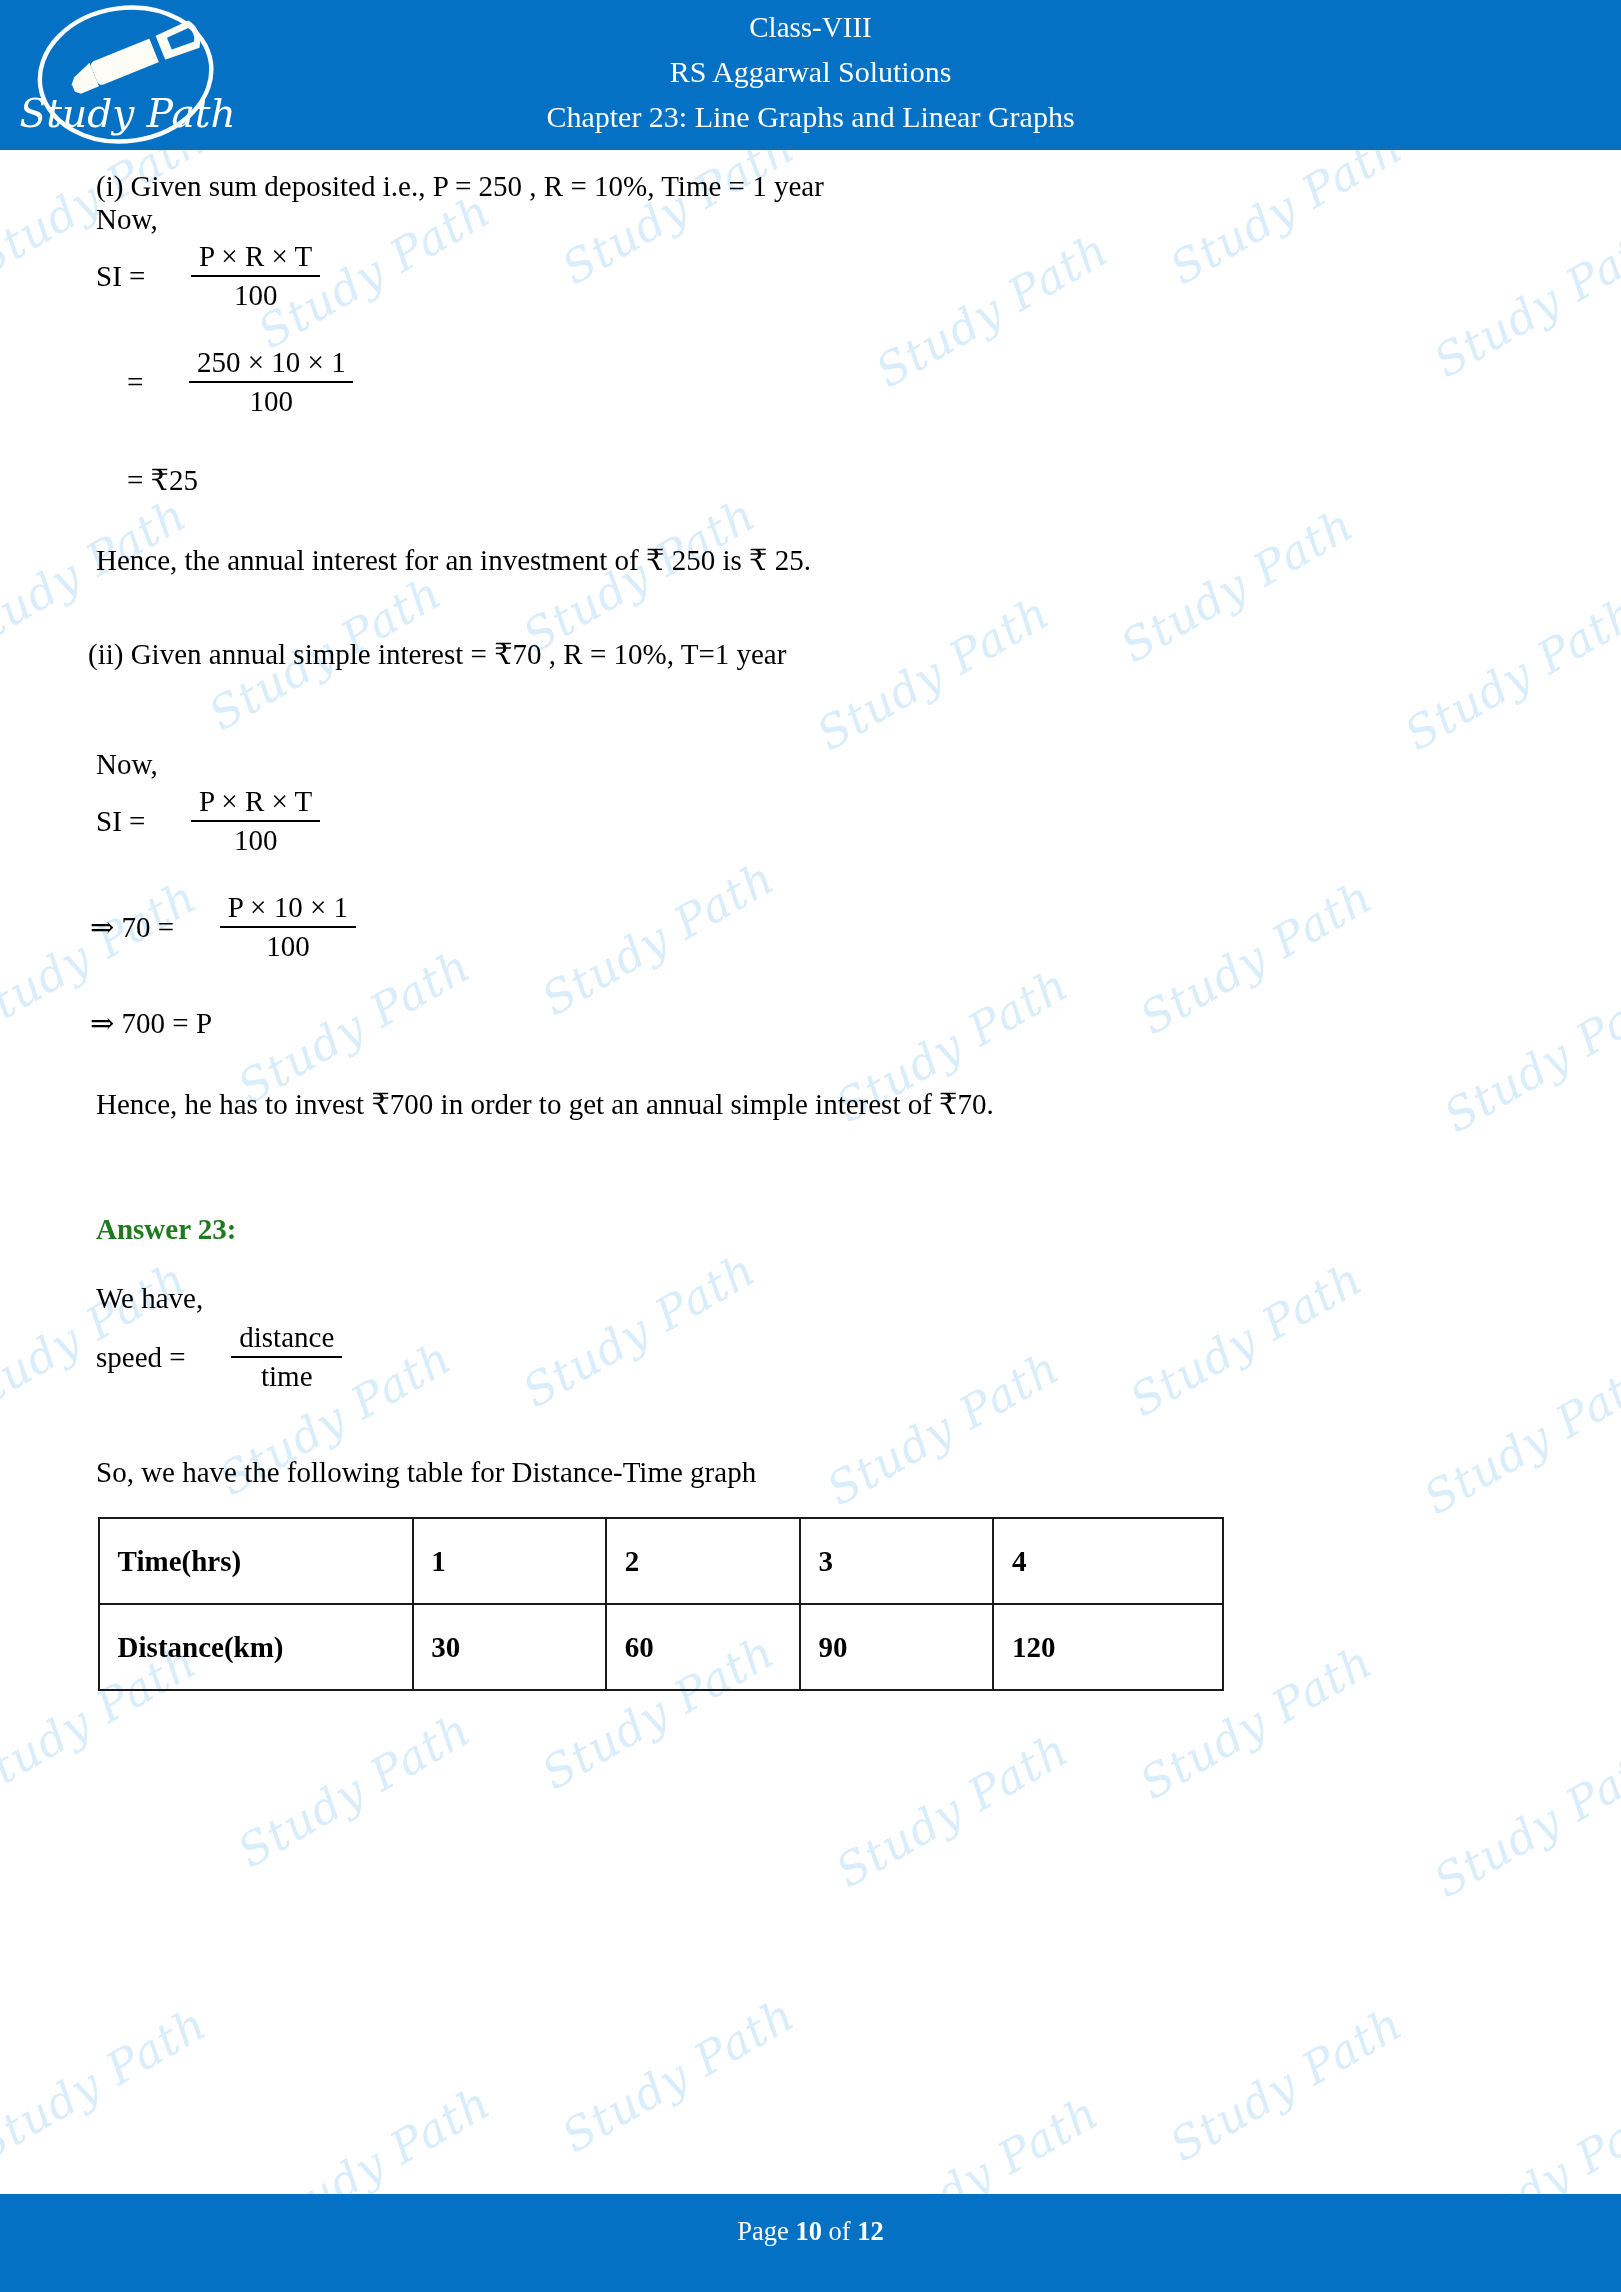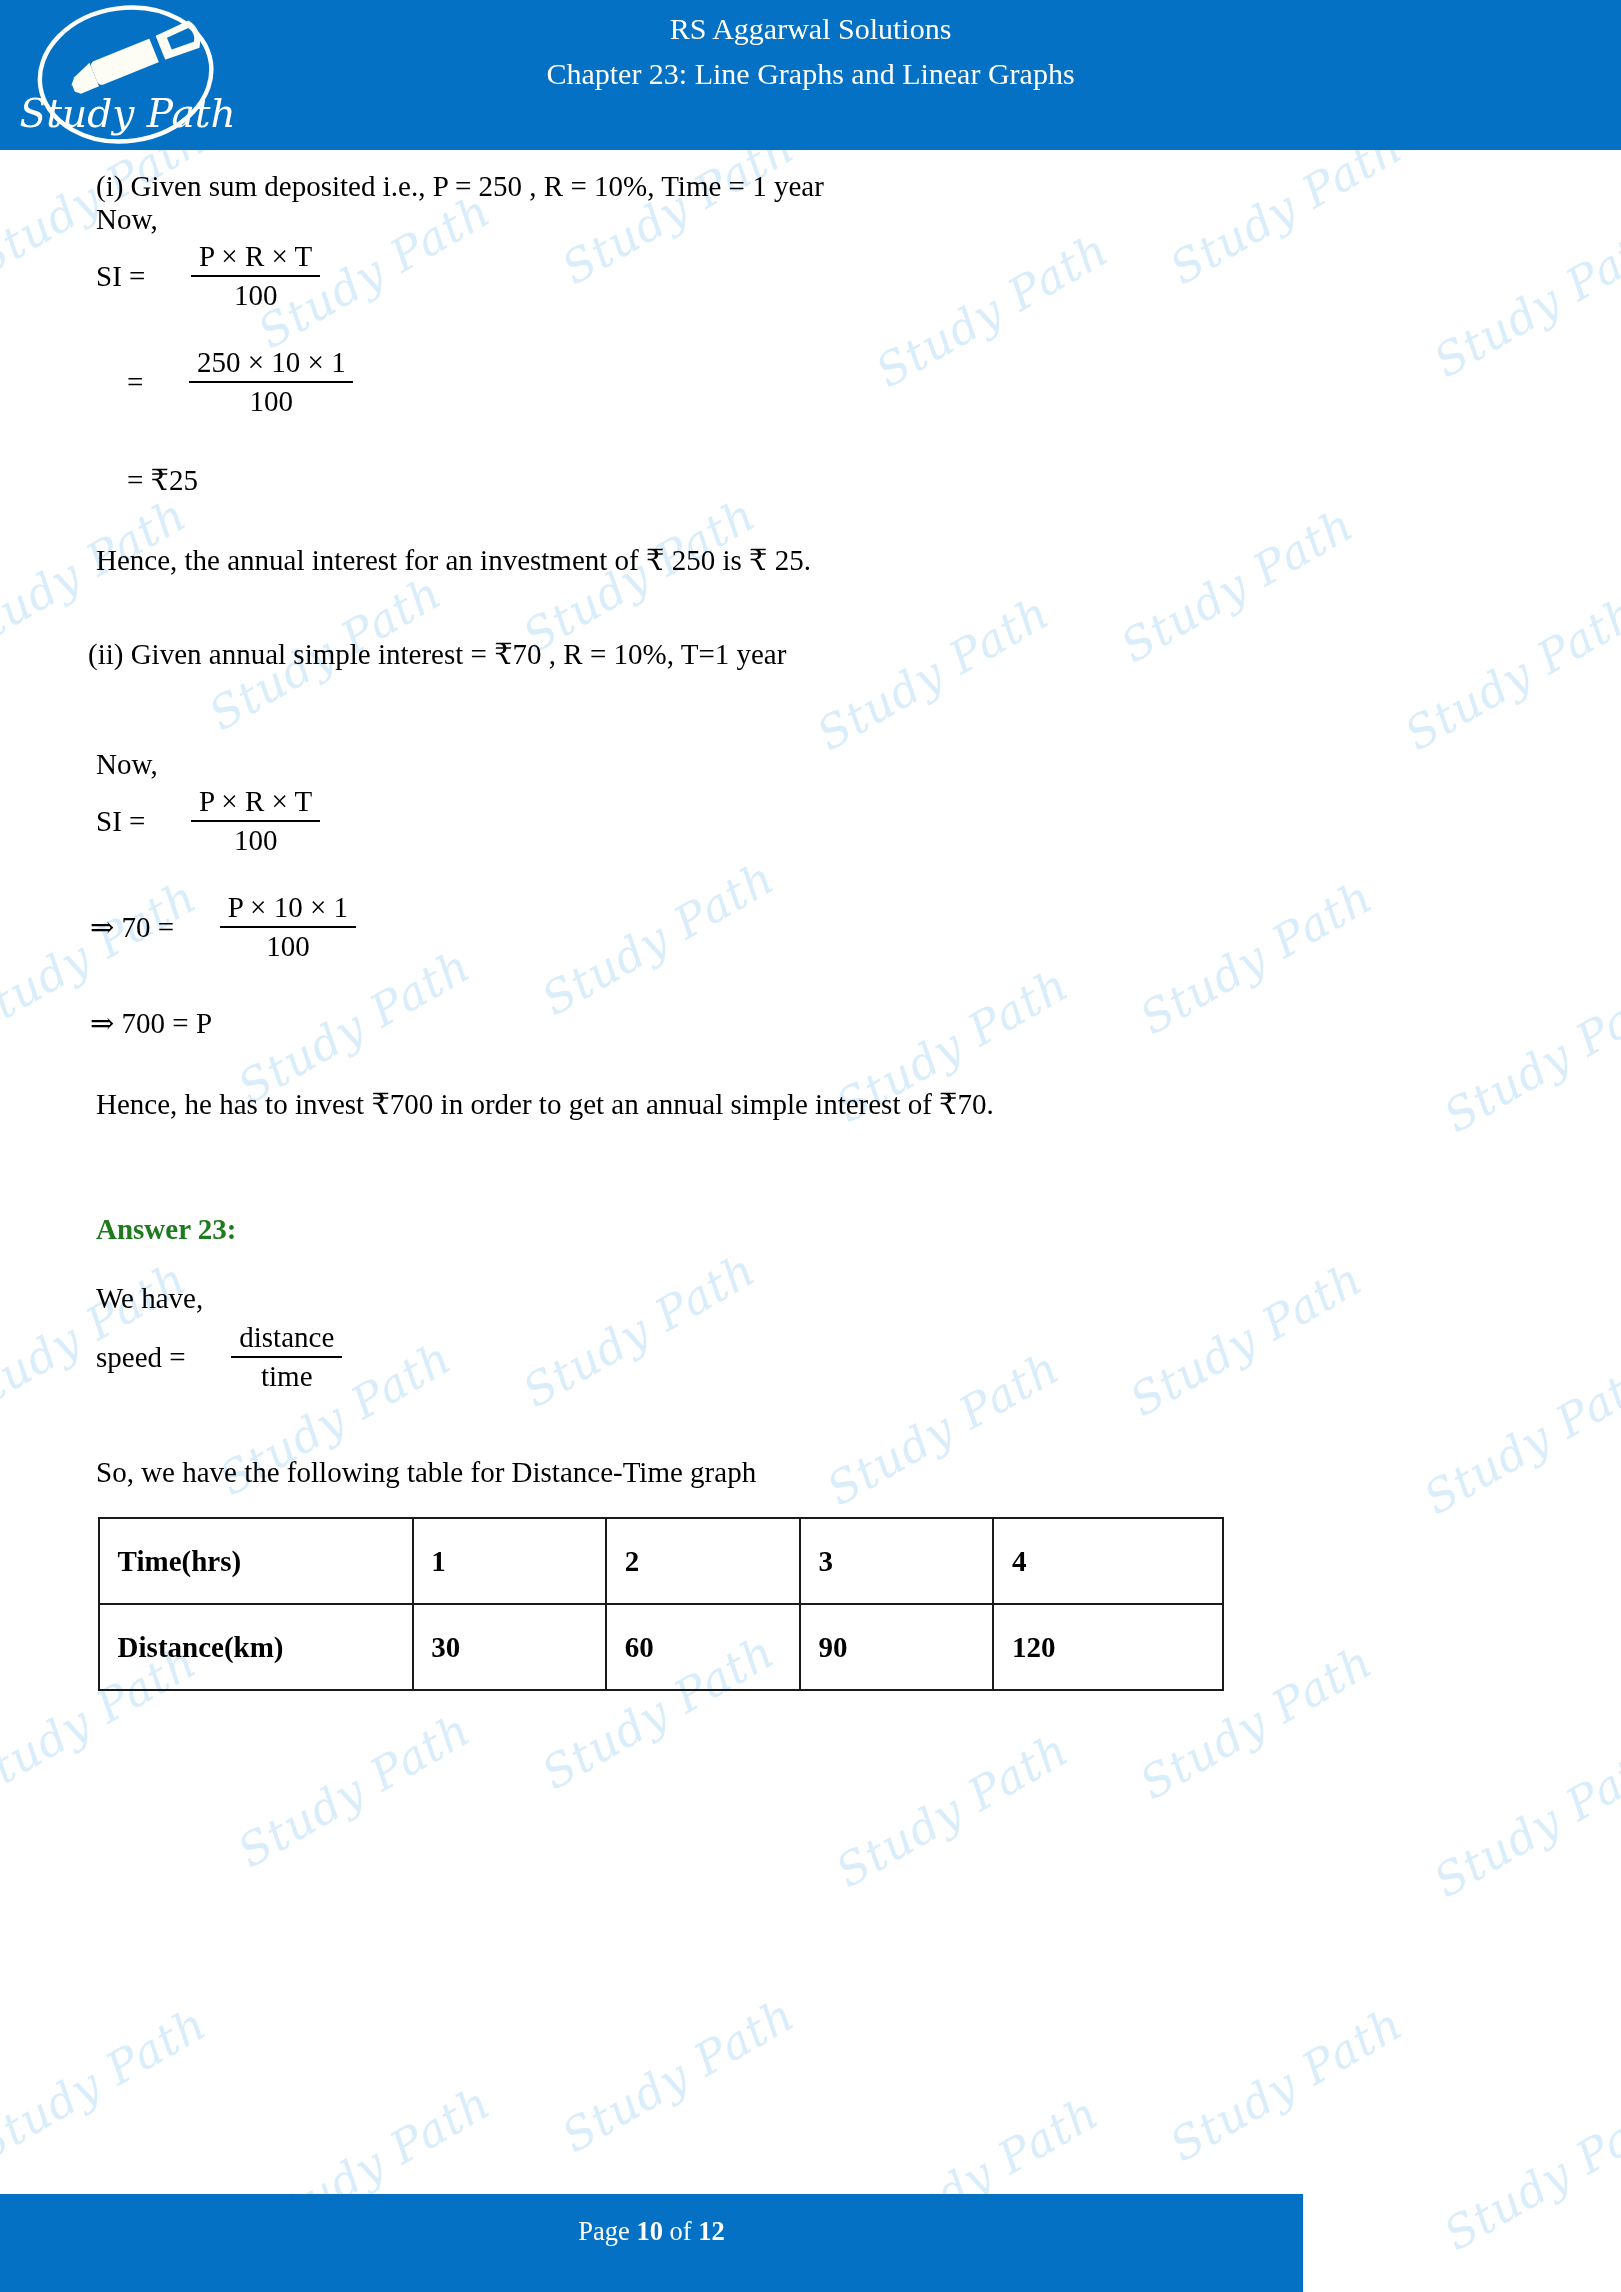--- a/index.html
+++ b/index.html
@@ -83,21 +83,21 @@
   .header-titles .line3 {
     font-size: 30px;
     line-height: 45px;
   }
 
   
   .footer {
     position: absolute;
     left: 0;
     top: 2194px;
-    width: 1303px;
+    width: 1621px;
     height: 99px;
     background: #0571c4;
     z-index: 5;
   }
   .footer-text {
     position: absolute;
     left: 0; right: 0;
     top: 21.6px;
     text-align: center;
     color: #ffffff;
@@ -244,20 +244,21 @@
           <path d="M75 48 L55 56 L46 66 L55 74 L75 74 Z" fill="#fdfdf5"></path>
           <path d="M50 62 L40 68 L50 70 Z" fill="#0571c4"></path>
           <path d="M147 48 L185 46 Q195 60 185 76 L147 74 Z" fill="#fdfdf5"></path>
           <path d="M158 54 L182 53 Q187 61 182 68 L158 67 Z" fill="#0571c4"></path>
           <rect x="141" y="46" width="7" height="30" fill="#0571c4"></rect>
         </g>
         <text x="112" y="128" text-anchor="middle" font-family="'DejaVu Serif','Liberation Serif',serif" font-style="italic" font-size="40" fill="#ffffff">Study Path</text>
       </svg>
     </div>
     <div class="header-titles">
+      <div class="line1">Class-VIII</div>
       <div class="line2">RS Aggarwal Solutions</div>
       <div class="line3">Chapter 23: Line Graphs and Linear Graphs</div>
     </div>
   </div>
   <div class="header-underline"></div>
 
   <div class="content">
 
     <div class="block txt" style="left:96px; top:9.8px;margin-top:8px;">(i) Given sum deposited i.e., P = 250 , R = 10%, Time = 1 year</div>
 

